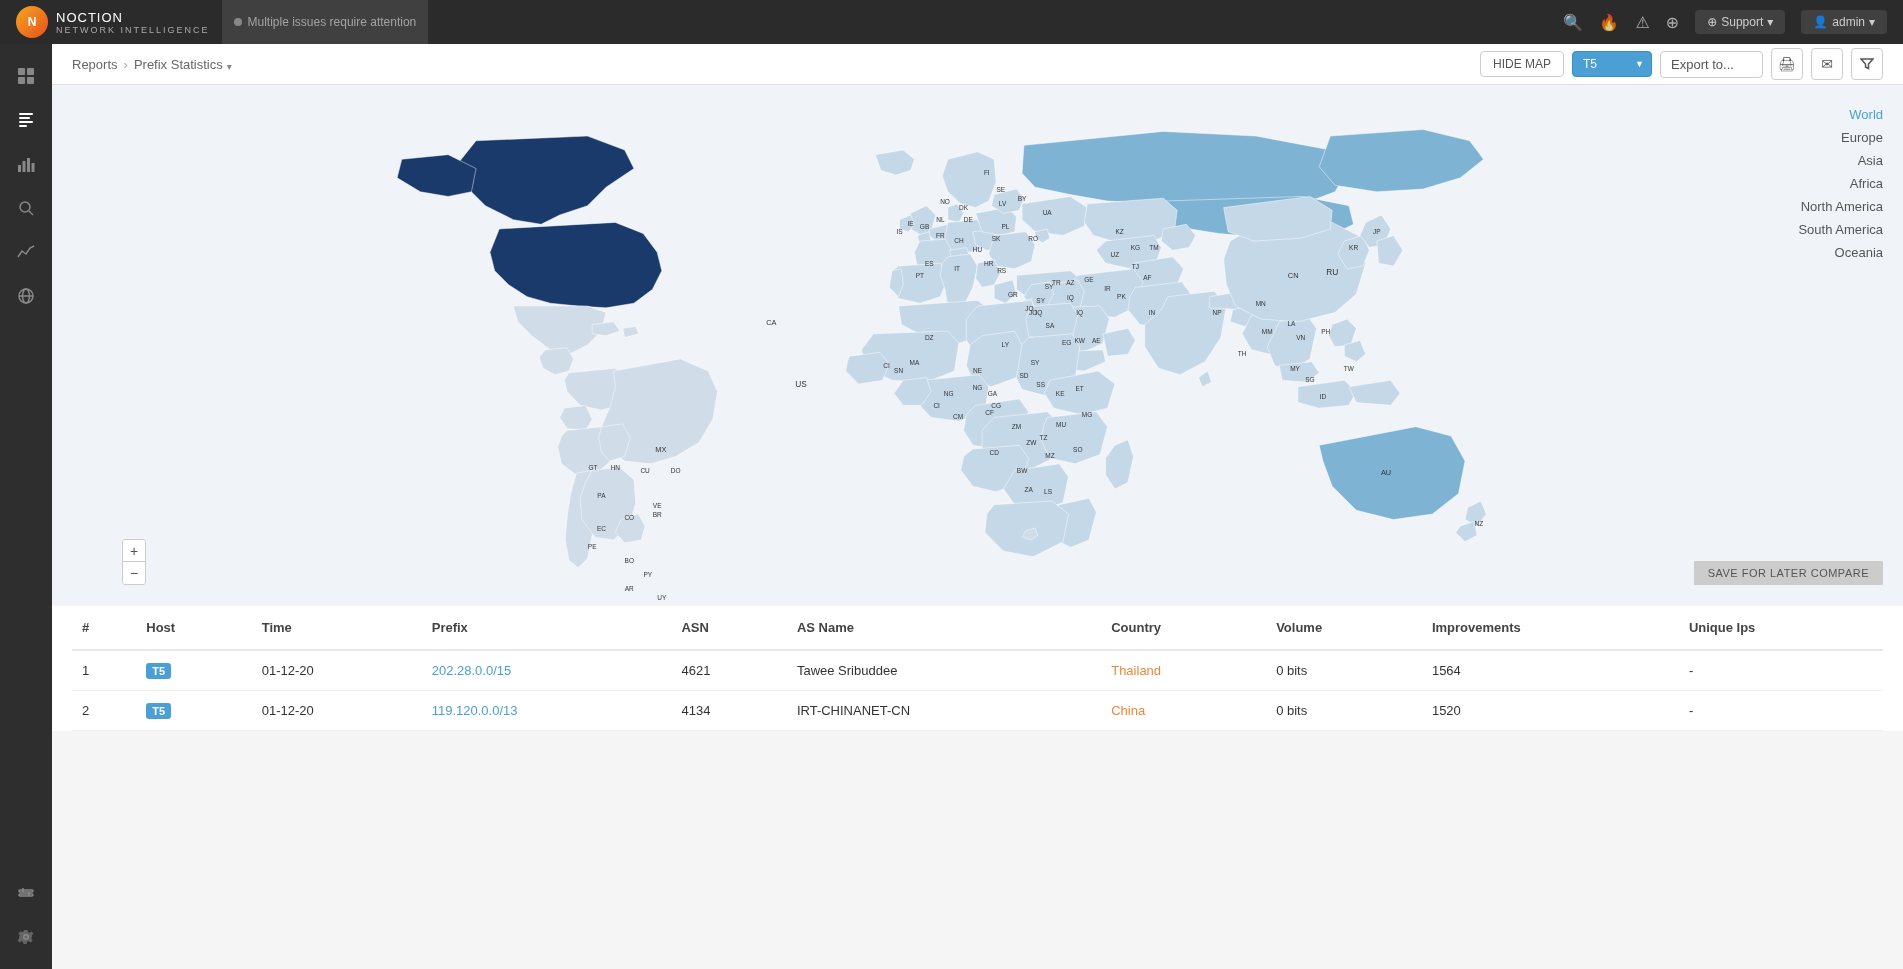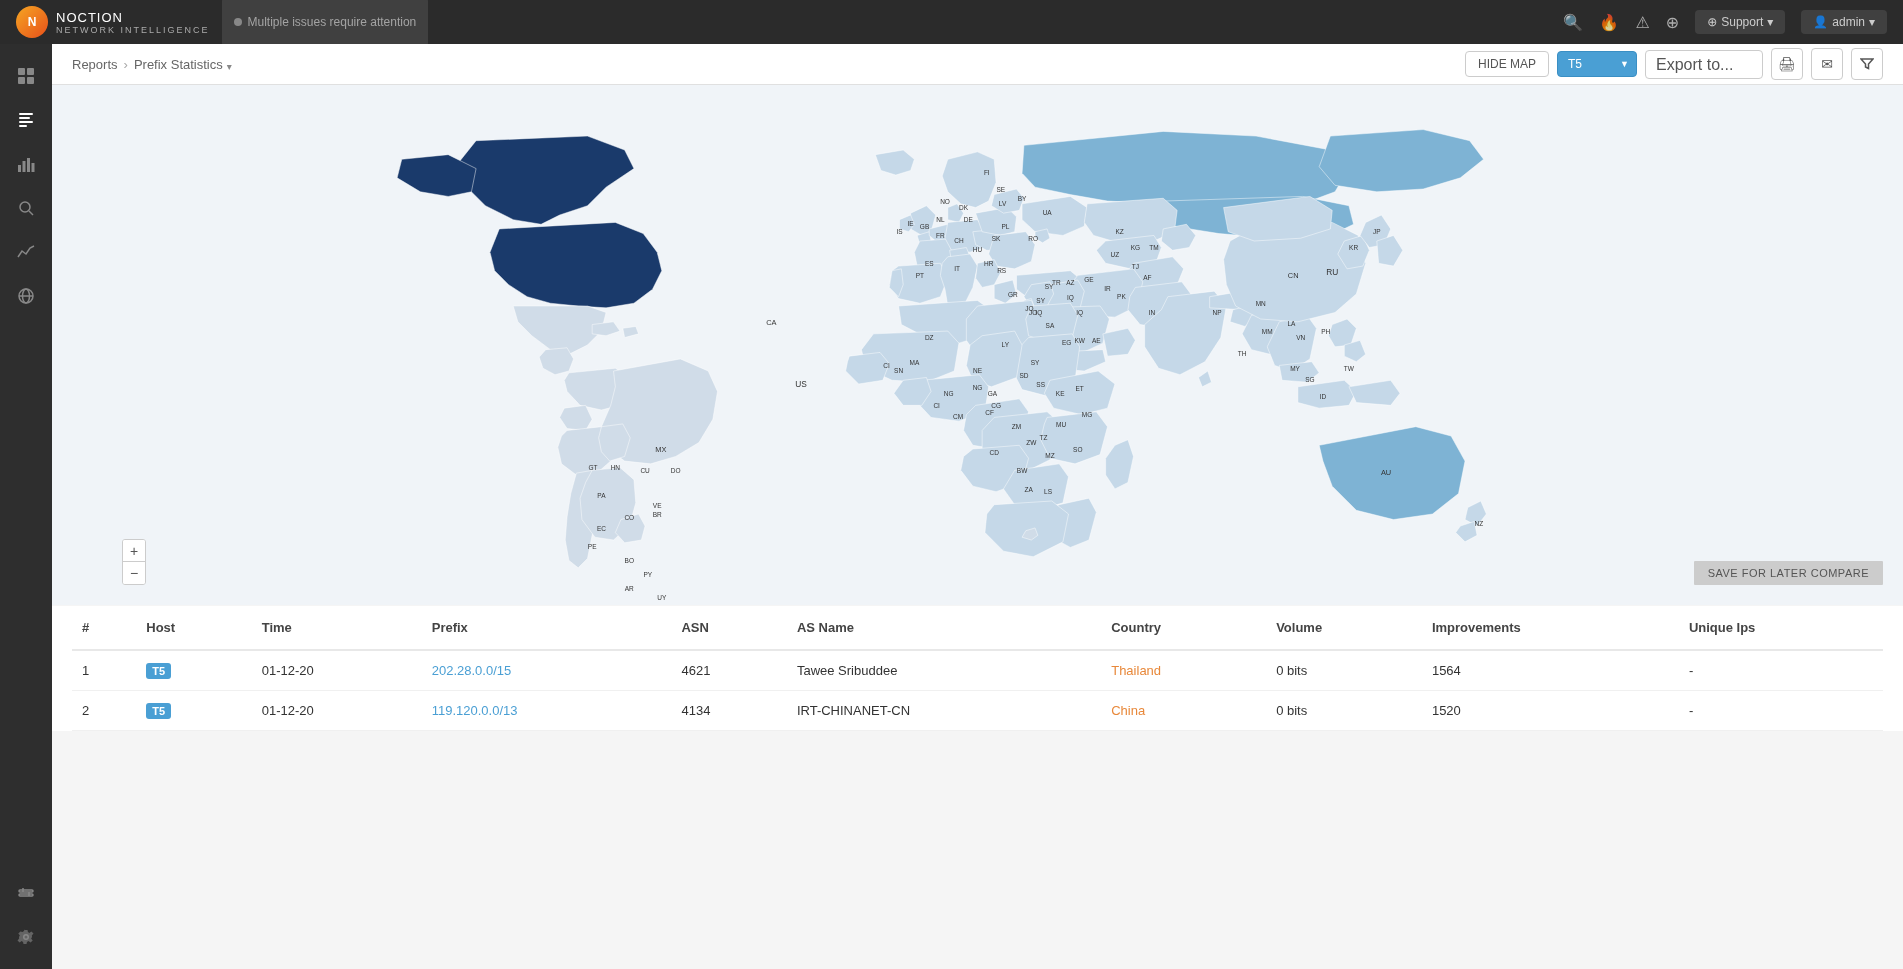--- a/index.html
+++ b/index.html
@@ -113,21 +113,21 @@
     .select-wrapper::after {
       content: '▼';
       position: absolute; right: 8px; top: 50%; transform: translateY(-50%);
       font-size: 9px; color: white; pointer-events: none;
     }
     .select-export {
       background: white;
       border: 1px solid #ccc;
       border-radius: 4px;
       padding: 5px 28px 5px 10px;
-      font-size: 16px;
+      font-size: 13px;
       color: #555;
       cursor: pointer;
       appearance: none;
       min-width: 100px;
     }
     .icon-btn {
       width: 32px; height: 32px;
       border: 1px solid #ccc;
       border-radius: 4px;
       background: white;
@@ -660,20 +660,29 @@
         <text x="810" y="248" font-size="7" fill="#333" text-anchor="middle" font-family="Arial">IQ</text>
         <text x="768" y="235" font-size="7" fill="#333" text-anchor="middle" font-family="Arial">SY</text>
         <text x="756" y="243" font-size="7" fill="#333" text-anchor="middle" font-family="Arial">JO</text>
 
         <text x="768" y="325" font-size="7" fill="#333" text-anchor="middle" font-family="Arial">SS</text>
 
         <text x="713" y="355" font-size="7" fill="#333" text-anchor="middle" font-family="Arial">CF</text>
       </svg>
     </div>
 
+    <div class="region-nav">
+      <span class="region-link active">World</span>
+      <span class="region-link">Europe</span>
+      <span class="region-link">Asia</span>
+      <span class="region-link">Africa</span>
+      <span class="region-link">North America</span>
+      <span class="region-link">South America</span>
+      <span class="region-link">Oceania</span>
+    </div>
 
     <div class="map-zoom">
       <button>+</button>
       <button>−</button>
     </div>
 
     <button class="save-compare-btn">SAVE FOR LATER COMPARE</button>
   </div>
 
   <div class="table-section">

